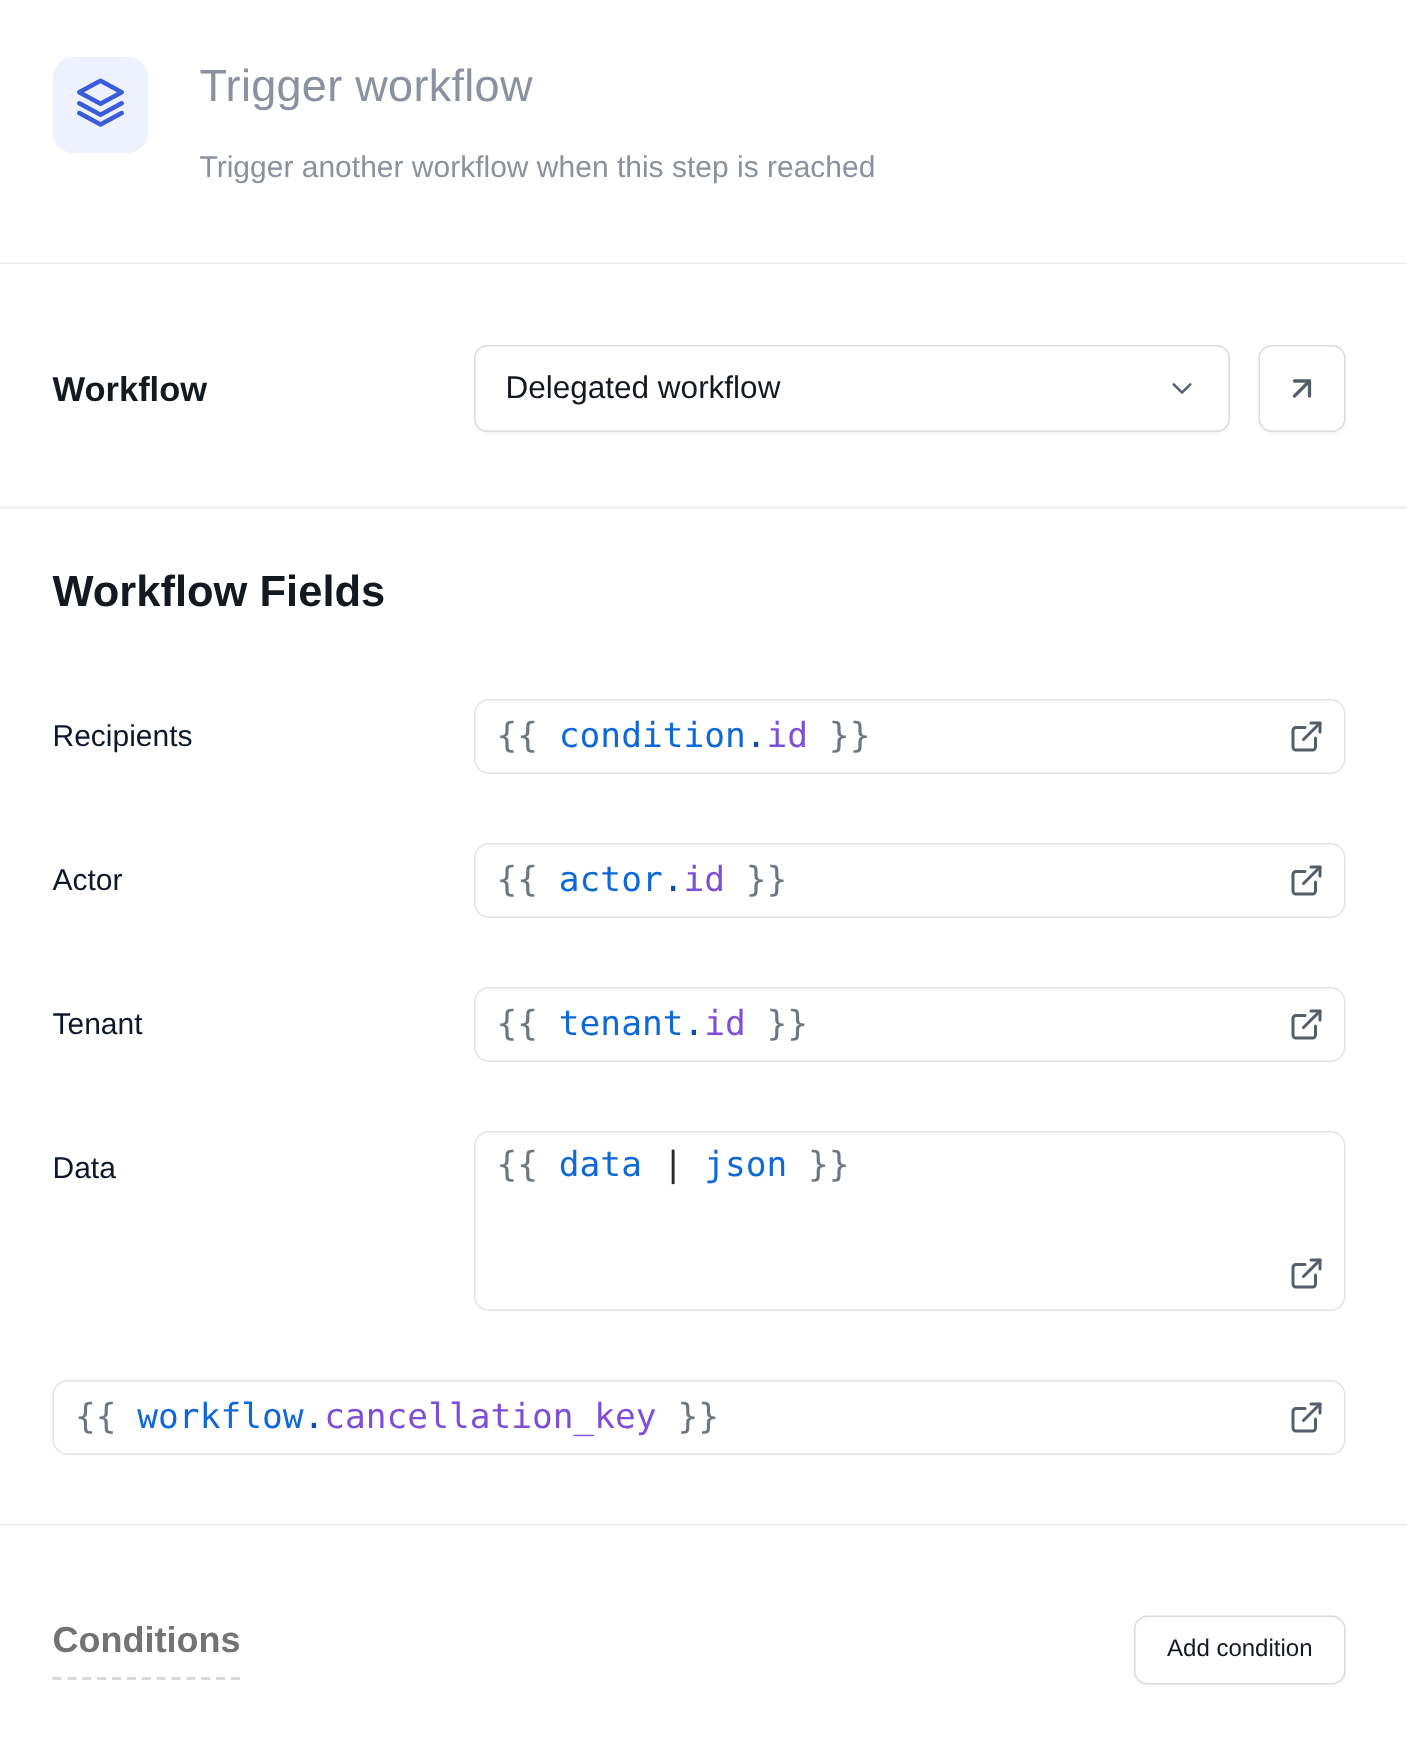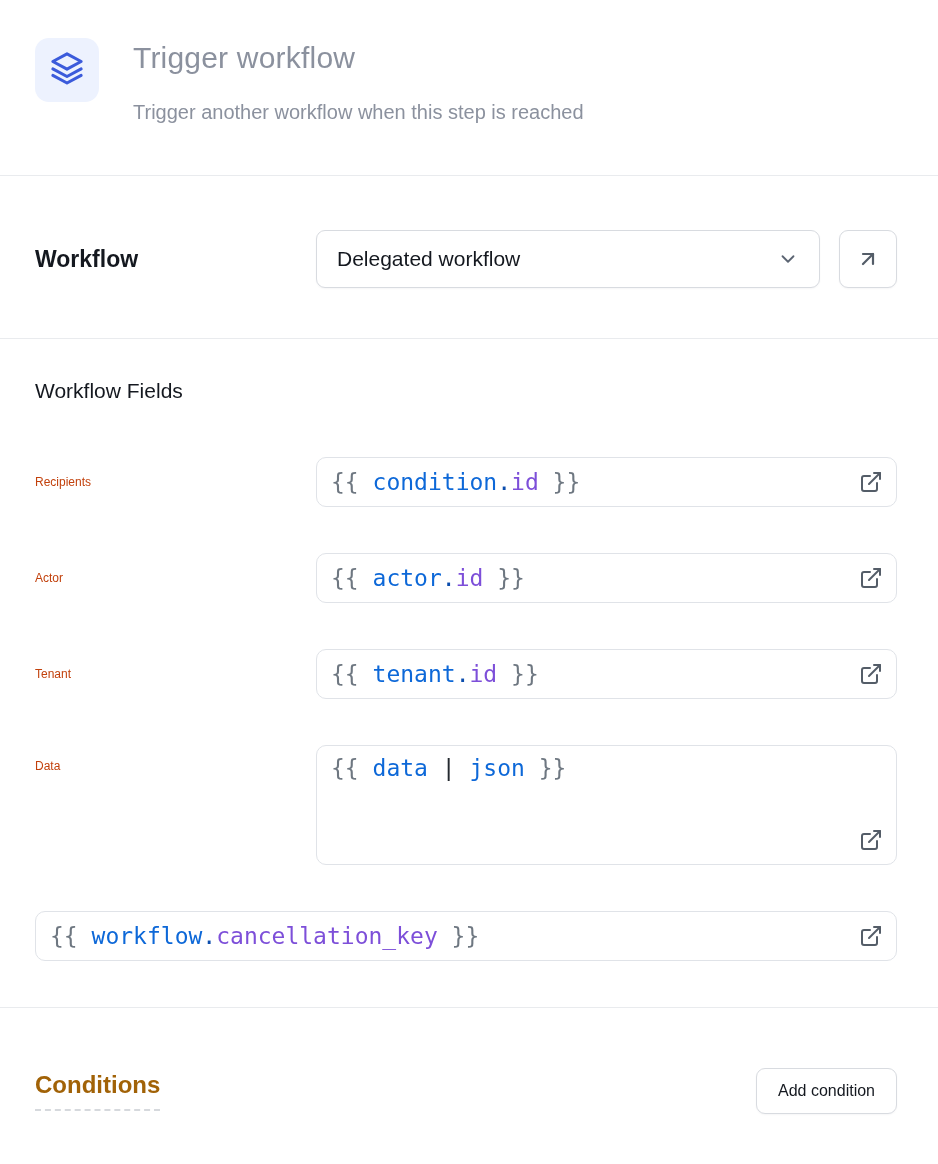--- a/index.html
+++ b/index.html
@@ -81,37 +81,37 @@
     border-radius: 9px;
     background: #fff;
     box-shadow: 0 1px 2px rgba(16,24,40,0.04);
     display: flex; align-items: center; justify-content: center;
     cursor: pointer;
   }
   .square-btn svg { width: 24px; height: 24px; color: #545d68; }
   
   .fields-section { padding-top: 40px; padding-bottom: 46px; }
   .section-heading {
-    font-size: 21px;
-    font-weight: 400;
+    font-size: 29px;
+    font-weight: 700;
     color: #14181f;
   }
   .fields-section .section-heading { margin-bottom: 54px; }
   .field-row {
     display: flex;
     align-items: center;
     margin-bottom: 46px;
   }
   .field-row:last-child { margin-bottom: 0; }
   .field-row.multiline { align-items: flex-start; }
   .field-row.multiline .field-label { padding-top: 14px; }
   .field-label {
     flex: 0 0 281px;
-    font-size: 12px;
-    color: #c2410c;
+    font-size: 20px;
+    color: #0f172a;
   }
   .code-input {
     position: relative;
     flex: 1 1 auto;
     height: 50px;
     border: 1px solid #e0e3e8;
     border-radius: 10px;
     background: #fff;
     display: flex;
     align-items: center;
@@ -149,21 +149,21 @@
   .conditions-section {
     border-bottom: none;
     padding-top: 60px;
     display: flex;
     align-items: center;
     justify-content: space-between;
   }
   .conditions-heading {
     font-size: 24px;
     font-weight: 700;
-    color: #a16207;
+    color: #737373;
     padding-bottom: 10px;
     border-bottom: 2px dashed #d6d9dd;
     cursor: help;
   }
   .add-condition-btn {
     height: 46px;
     padding: 0 21px;
     border: 1px solid #d8dbe0;
     border-radius: 9px;
     background: #fff;

